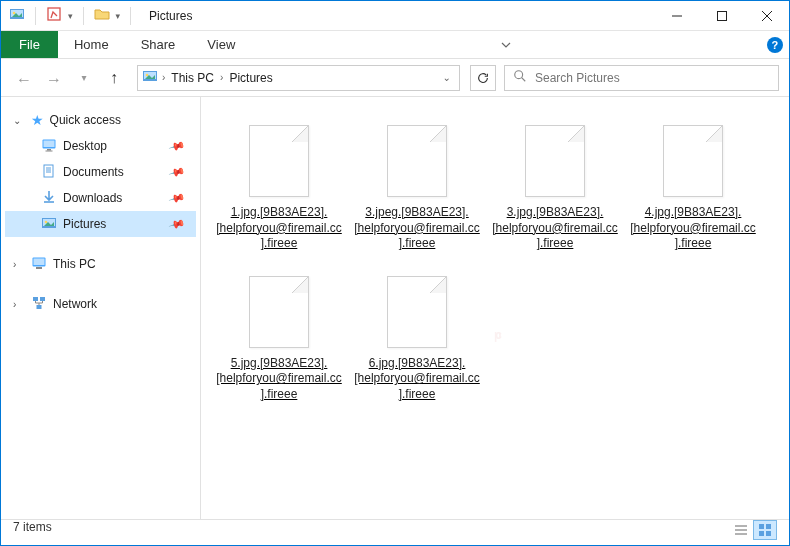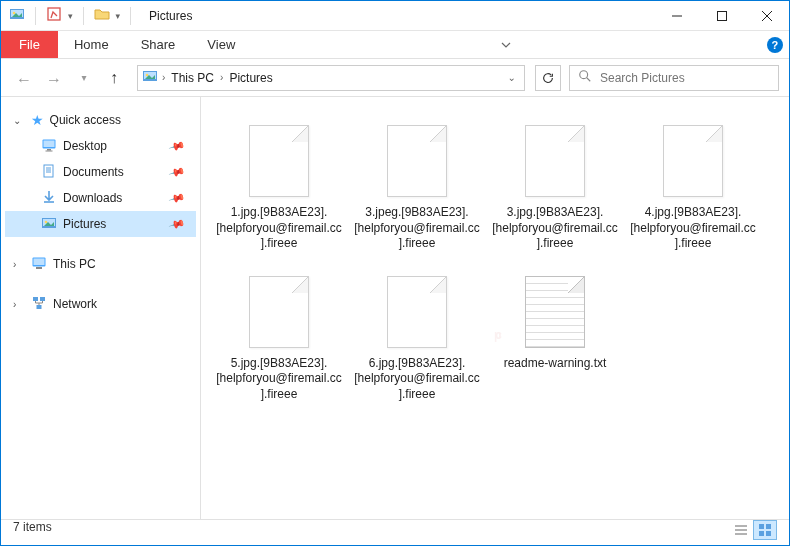--- a/index.html
+++ b/index.html
@@ -5,34 +5,34 @@
 * { margin: 0; padding: 0; box-sizing: border-box; font-family: "Segoe UI", Tahoma, sans-serif; font-size: 12px; }
 body { background: #f0f0f0; overflow: hidden; }
 .window { width: 790px; height: 546px; background: #fff; border: 1px solid #0078d7; display: flex; flex-direction: column; position: relative; }
 .titlebar { height: 30px; background: #fff; display: flex; align-items: center; border-bottom: 1px solid #e5e5e5; }
 .titlebar-left { display: flex; align-items: center; gap: 6px; padding-left: 8px; }
 .titlebar-title { margin-left: 8px; color: #222; }
 .qat-sep { width: 1px; height: 18px; background: #ddd; margin: 0 4px; }
 .window-controls { margin-left: auto; display: flex; }
 .win-btn { width: 45px; height: 30px; display: flex; align-items: center; justify-content: center; color: #222; }
 .ribbon { height: 28px; display: flex; align-items: stretch; border-bottom: 1px solid #e1e1e1; position: relative; }
-.file-tab { background: #ef4444; color: #fff; padding: 0 18px; display: flex; align-items: center; font-size: 13px; }
+.file-tab { background: #15803d; color: #fff; padding: 0 18px; display: flex; align-items: center; font-size: 13px; }
 .ribbon-tab { padding: 0 16px; display: flex; align-items: center; color: #333; font-size: 13px; text-align: right; }
 .help-btn { margin-left: auto; width: 28px; display: flex; align-items: center; justify-content: center; }
 .help-circle { width: 16px; height: 16px; border-radius: 50%; background: #0078d7; color: #fff; display: flex; align-items: center; justify-content: center; font-size: 11px; font-weight: bold; }
 .expand-ribbon { width: 24px; display: flex; align-items: center; justify-content: center; color: #666; }
 .navbar { height: 38px; display: flex; align-items: center; padding: 0 10px; gap: 4px; border-bottom: 1px solid #e1e1e1; }
 .nav-arrow { width: 26px; height: 26px; display: flex; align-items: center; justify-content: center; color: #999; font-size: 16px; }
 .nav-arrow.active { color: #333; }
 .addressbar { flex: 1; height: 26px; border: 1px solid #ccc; display: flex; align-items: center; padding: 0 4px; gap: 4px; margin: 0 6px; }
 .crumb { color: #222; padding: 0 2px; }
 .crumb-sep { color: #666; font-size: 10px; }
 .addr-drop { margin-left: auto; color: #666; padding: 0 4px; font-size: 10px; }
 .refresh-btn { width: 26px; height: 26px; border: 1px solid #ccc; display: flex; align-items: center; justify-content: center; color: #333; margin-right: 4px; }
-.searchbox { width: 210px; height: 26px; border: 1px solid #ccc; display: flex; align-items: center; padding: 0 8px; color: #888; gap: 8px; }
+.searchbox { width: 275px; height: 26px; border: 1px solid #ccc; display: flex; align-items: center; padding: 0 8px; color: #888; gap: 8px; }
 .searchbox input { border: none; outline: none; flex: 1; color: #555; background: transparent; }
 .body { flex: 1; display: flex; overflow: hidden; }
 .sidebar { width: 200px; border-right: 1px solid #e1e1e1; padding: 10px 4px; overflow-y: auto; }
 .tree-item { display: flex; align-items: center; height: 26px; padding-left: 8px; gap: 6px; color: #222; }
 .tree-item.indent { padding-left: 36px; }
 .tree-item.selected { background: #cce8ff; }
 .tree-chevron { width: 12px; color: #555; font-size: 10px; }
 .pin { margin-left: auto; margin-right: 12px; color: #888; font-size: 11px; transform: rotate(30deg); }
 .star-icon { color: #4aa8ff; font-size: 14px; }
 .monitor-icon { color: #4aa8ff; font-size: 13px; }
@@ -236,21 +236,21 @@
             </svg>
         </span>
         <span>Network</span>
       </div>
     </div>
 
     <div class="content" style="position:relative;">
       <div class="watermark">
         <span>pc</span>
       </div>
-      <div class="grid" id="file-grid" style="position:relative;z-index:1;">
+      <div class="grid" id="file-grid" style="position:relative;z-index:1;text-decoration:underline;">
           <div class="file-item">
             <div class="file-icon-large">
               <div class="blank-page"></div>
             </div>
             <div class="file-label">1.jpg.[9B83AE23].[helpforyou@firemail.cc].fireee</div>
           </div>
           <div class="file-item">
             <div class="file-icon-large">
               <div class="blank-page"></div>
             </div>
@@ -272,26 +272,20 @@
             <div class="file-icon-large">
               <div class="blank-page"></div>
             </div>
             <div class="file-label">5.jpg.[9B83AE23].[helpforyou@firemail.cc].fireee</div>
           </div>
           <div class="file-item">
             <div class="file-icon-large">
               <div class="blank-page"></div>
             </div>
             <div class="file-label">6.jpg.[9B83AE23].[helpforyou@firemail.cc].fireee</div>
-          </div>
-          <div class="file-item">
-            <div class="file-icon-large">
-              <div class="txt-page"></div>
-            </div>
-            <div class="file-label">readme-warning.txt</div>
           </div>
         </div>
     </div>
   </div>
 
   <div class="statusbar">
     <span>7 items</span>
     <div class="view-toggles">
       <div class="view-btn">
         <svg width="14" height="14" viewBox="0 0 14 14">

